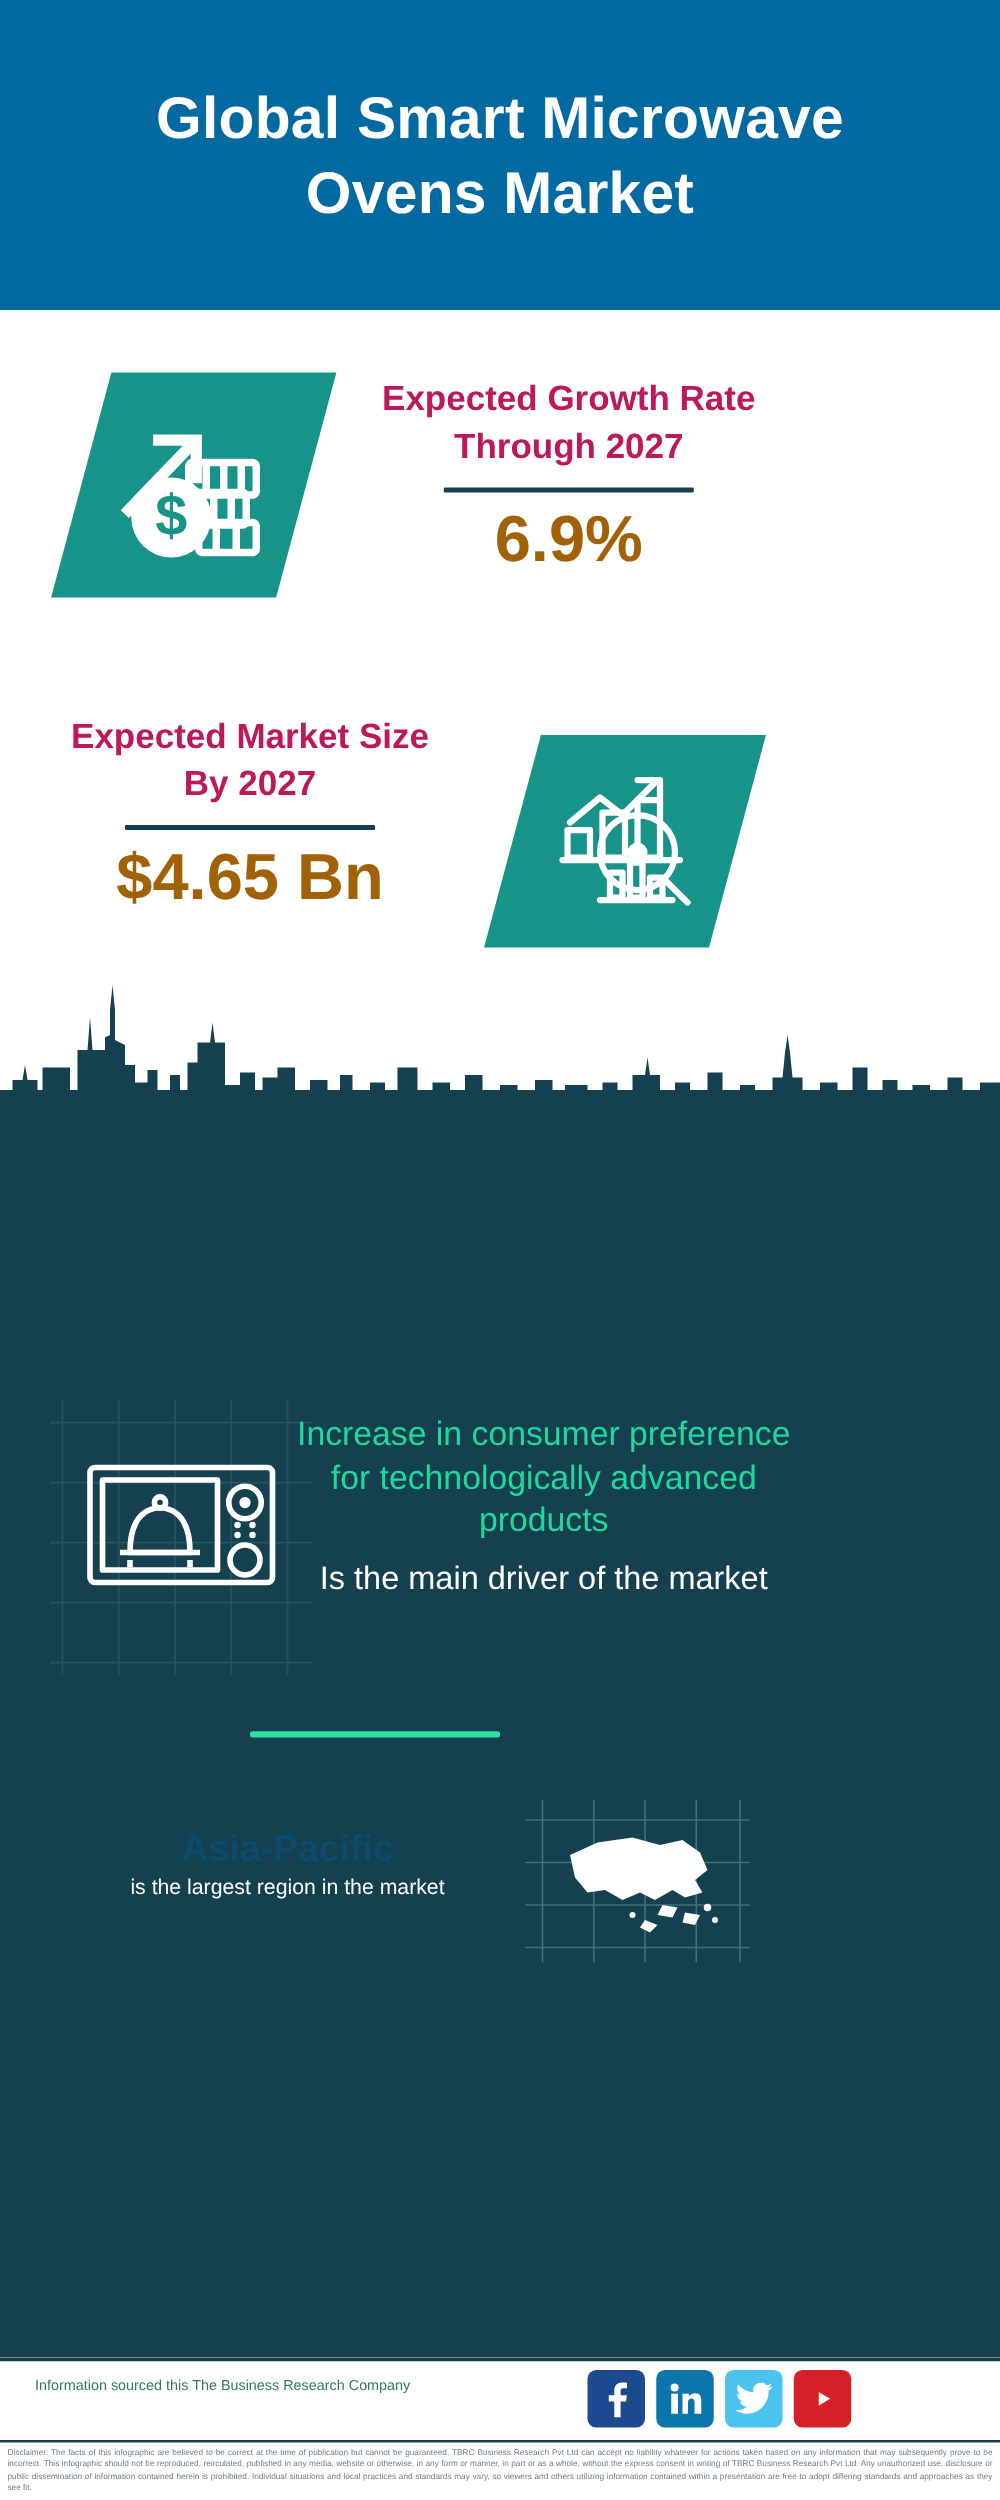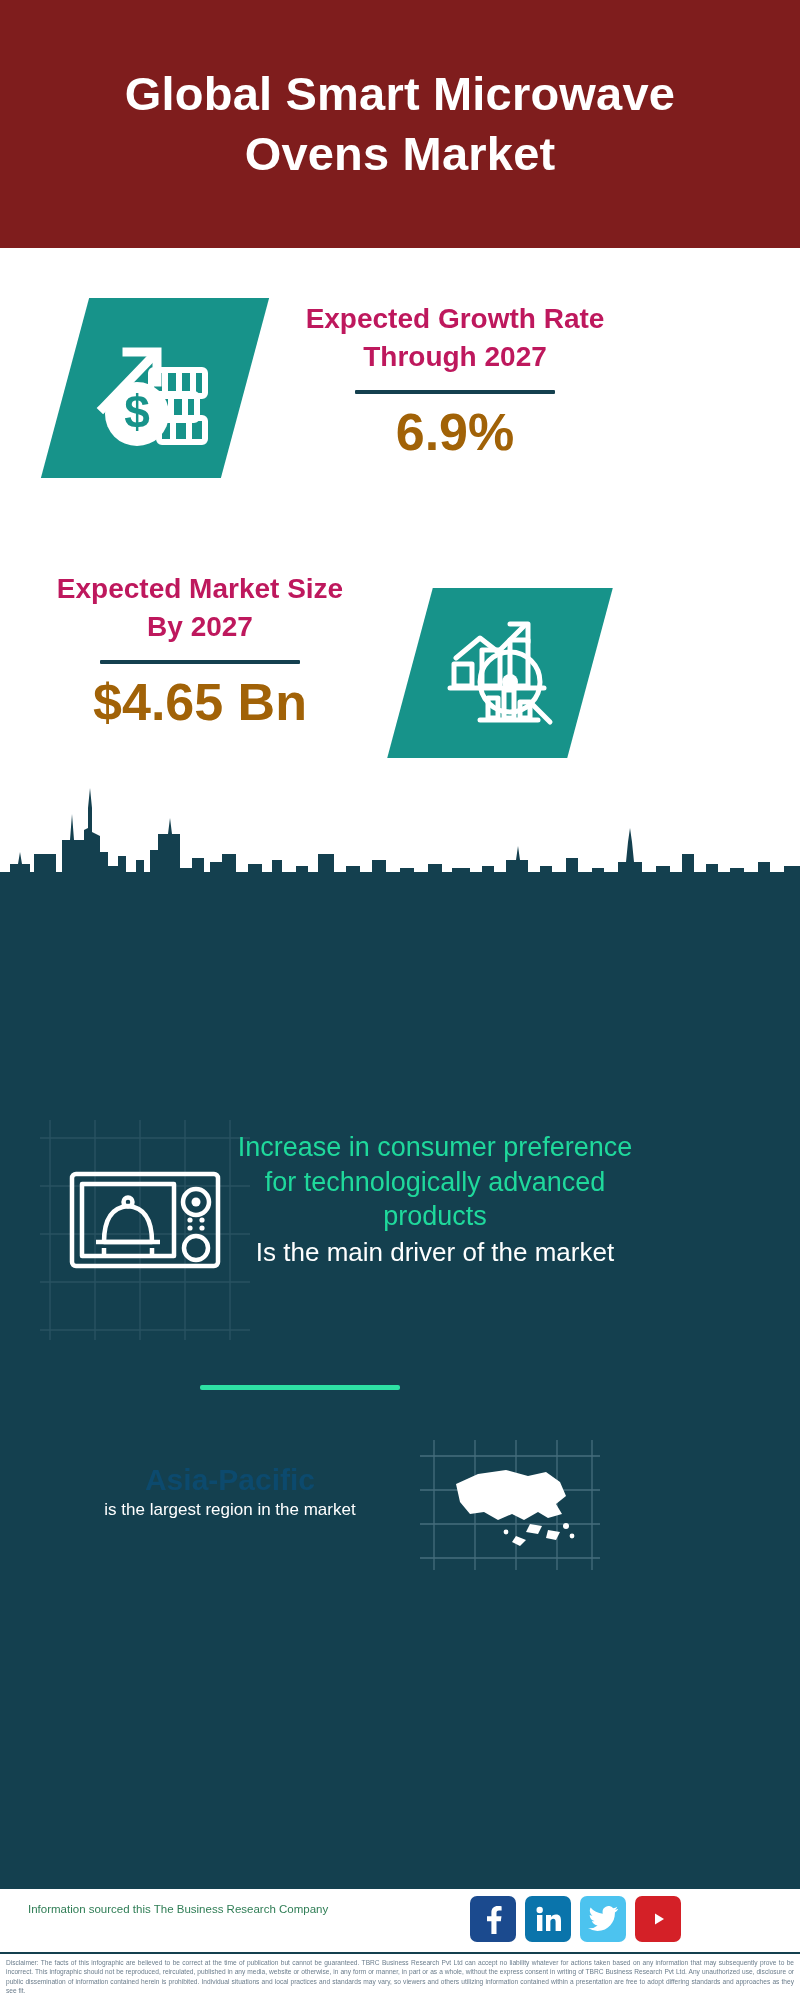--- a/index.html
+++ b/index.html
@@ -7,21 +7,21 @@
     width:800px;height:2000px;
     background:#ffffff;
     font-family:"Liberation Sans", sans-serif;
     overflow:hidden;
   }
   .page{position:relative;width:800px;height:2000px;background:#fff;overflow:hidden;}
 
   
   .header{
     position:absolute;left:0;top:0;width:800px;height:248px;
-    background:#7f1d1d;
+    background:#0369a1;
     display:flex;align-items:center;justify-content:center;
   }
   .header-title{
     color:#ffffff;font-weight:700;font-size:47px;line-height:1.28;
     text-align:center;letter-spacing:.2px;width:560px;
   }
 
   
   .white-zone{position:absolute;left:0;top:248px;width:800px;height:722px;background:#fff;}
 
@@ -65,21 +65,21 @@
   
   .grid-bg{position:absolute;opacity:.22;}
 
   
   .driver-icon{position:absolute;left:60px;top:1160px;width:170px;height:160px;}
   .driver-text{position:absolute;left:220px;top:1130px;width:430px;text-align:center;}
   .green-head{
     color:#1fd99c;font-weight:400;font-size:27px;line-height:1.28;
   }
   .white-sub{
-    color:#ffffff;font-weight:400;font-size:26px;line-height:1.3;margin-top:2px;
+    color:#ffffff;font-weight:400;font-size:26px;line-height:1.3;margin-top:12px;
   }
   .rule-green{
     position:absolute;left:200px;top:1385px;width:200px;height:5px;background:#2ee0a4;border-radius:2px;
   }
 
   
   .region-text{position:absolute;left:40px;top:1460px;width:380px;text-align:center;}
   .region-head{color:#0c4a6e;font-weight:700;font-size:30px;line-height:1.3;}
   .region-sub{color:#ffffff;font-weight:400;font-size:17px;line-height:1.32;}
   .map-wrap{position:absolute;left:420px;top:1440px;width:180px;height:130px;}

